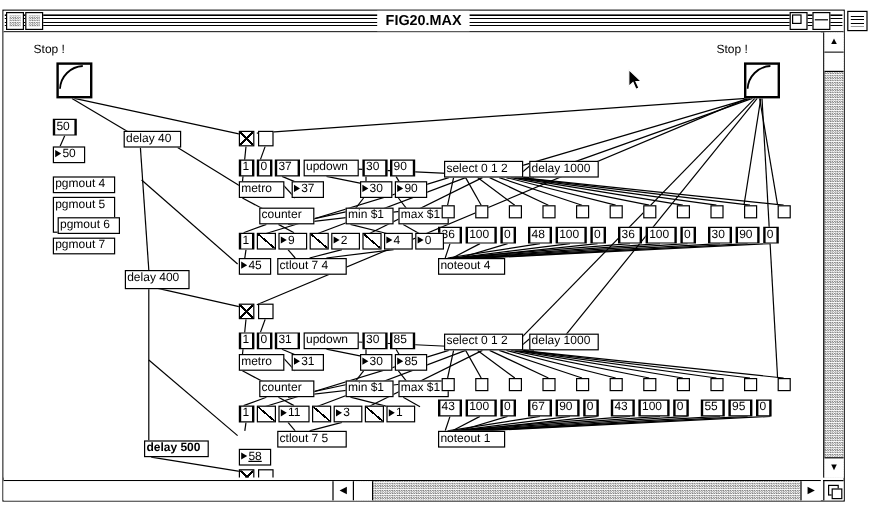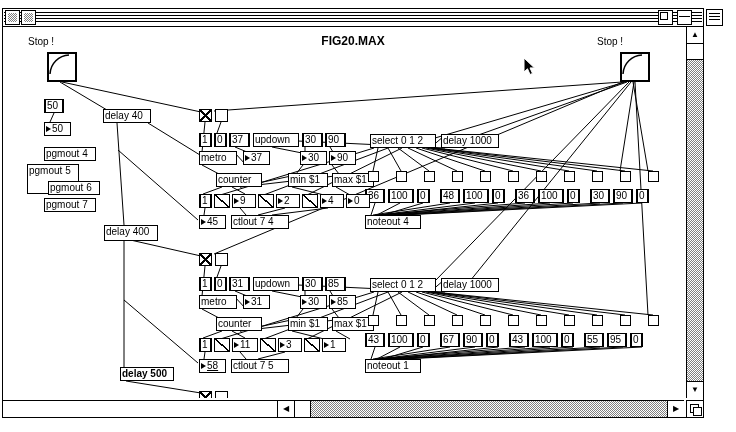--- a/index.html
+++ b/index.html
@@ -15,21 +15,21 @@
   .tb-box{position:absolute;top:1px;width:13px;height:13px;background:#fff;
           border:1px solid #000;z-index:2;}
   .glyph{position:absolute;left:2px;top:2px;right:2px;bottom:2px;}
   .checker{background-color:#c0c0c0;
            background-image:conic-gradient(#808080 25%,#fff 0 50%,#808080 0 75%,#fff 0);
            background-size:2px 2px;}
   .zoomglyph{border:1px solid #000;width:6px;height:6px;left:1px;top:1px;}
   .shadeglyph{left:1px;right:1px;top:5px;height:0;border-top:1px solid #000;}
   .title-text{position:absolute;left:50%;top:0;transform:translateX(-50%);
               background:#fff;padding:0 7px;font:bold 12px "Liberation Sans",sans-serif;
-              line-height:17px;z-index:3;white-space:nowrap;margin-top:24px;}
+              line-height:17px;z-index:3;white-space:nowrap;}
   
   .canvas{position:absolute;left:0;top:18px;width:681px;height:371px;background:#fff;
           overflow:hidden;}
   svg.cords{position:absolute;left:-3px;top:-27px;pointer-events:none;z-index:1;}
   
   .pbox{position:absolute;box-sizing:border-box;background:#fff;border:1px solid #000;
         font-size:10px;line-height:11px;padding:0 1px;white-space:nowrap;overflow:hidden;
         color:#000;z-index:2;}
   .pbox.message{border-left-width:2px;border-right-width:2px;}
   .pbox .tri{display:inline-block;width:0;height:0;border-top:3px solid transparent;
@@ -205,21 +205,21 @@
           <line x1="525" y1="347" x2="375" y2="359" stroke="#000" stroke-width="1"></line>
           <line x1="550" y1="347" x2="381" y2="359" stroke="#000" stroke-width="1"></line>
           <line x1="573" y1="347" x2="387" y2="359" stroke="#000" stroke-width="1"></line>
           <line x1="600" y1="347" x2="391" y2="359" stroke="#000" stroke-width="1"></line>
           <line x1="623" y1="347" x2="397" y2="359" stroke="#000" stroke-width="1"></line>
           <line x1="642" y1="347" x2="403" y2="359" stroke="#000" stroke-width="1"></line>
         </svg>
         <div class="pbox message" style="left: 41px; top: 72px; width: 20px; height: 14px;">50</div>
         <div class="pbox number" style="left: 41px; top: 95px; width: 27px; height: 14px;"><span class="tri"></span>50</div>
         <div class="pbox object" style="left: 41px; top: 120px; width: 52px; height: 14px;">pgmout 4</div>
-        <div class="pbox object" style="left: 24px; top: 137px; width: 52px; height: 30px;">pgmout 5</div>
+        <div class="pbox object" style="left: 41px; top: 137px; width: 52px; height: 30px;">pgmout 5</div>
         <div class="pbox object" style="left: 45px; top: 154px; width: 52px; height: 14px;">pgmout 6</div>
         <div class="pbox object" style="left: 41px; top: 171px; width: 52px; height: 14px;">pgmout 7</div>
         <div class="pbox object" style="left: 100px; top: 82px; width: 48px; height: 14px;">delay 40</div>
         <div class="pbox object" style="left: 101px; top: 198px; width: 54px; height: 16px;">delay 400</div>
         <div class="pbox object" style="left: 117px; top: 340px; width: 54px; height: 14px; font-weight: bold;">delay 500</div>
         <div class="pbox toggle" style="left: 196px; top: 82px; width: 13px; height: 13px;"></div>
         <div class="pbox empty" style="left: 212px; top: 82px; width: 13px; height: 13px;"></div>
         <div class="pbox message" style="left: 196px; top: 106px; width: 13px; height: 14px;">1</div>
         <div class="pbox message" style="left: 211px; top: 106px; width: 13px; height: 14px;">0</div>
         <div class="pbox message" style="left: 226px; top: 106px; width: 21px; height: 14px;">37</div>
@@ -309,21 +309,21 @@
         <div class="pbox message" style="left: 581px; top: 306px; width: 20px; height: 14px;">55</div>
         <div class="pbox message" style="left: 604px; top: 306px; width: 20px; height: 14px;">95</div>
         <div class="pbox message" style="left: 627px; top: 306px; width: 13px; height: 14px;">0</div>
         <div class="pbox message" style="left: 196px; top: 311px; width: 13px; height: 14px;">1</div>
         <div class="pbox slash" style="left: 211px; top: 311px; width: 16px; height: 14px;"></div>
         <div class="pbox number" style="left: 229px; top: 311px; width: 26px; height: 14px;"><span class="tri"></span>11</div>
         <div class="pbox slash" style="left: 257px; top: 311px; width: 16px; height: 14px;"></div>
         <div class="pbox number" style="left: 275px; top: 311px; width: 24px; height: 14px;"><span class="tri"></span>3</div>
         <div class="pbox slash" style="left: 301px; top: 311px; width: 16px; height: 14px;"></div>
         <div class="pbox number" style="left: 319px; top: 311px; width: 24px; height: 14px;"><span class="tri"></span>1</div>
-        <div class="pbox number" style="left: 196px; top: 332px; width: 27px; height: 14px; text-decoration: underline;"><span class="tri"></span>58</div>
+        <div class="pbox number" style="left: 196px; top: 347px; width: 27px; height: 14px; text-decoration: underline;"><span class="tri"></span>58</div>
         <div class="pbox object" style="left: 228px; top: 332px; width: 58px; height: 14px;">ctlout 7 5</div>
         <div class="pbox object" style="left: 362px; top: 332px; width: 56px; height: 14px;">noteout 1</div>
         <div class="pbox toggle" style="left: 196px; top: 364px; width: 13px; height: 13px;"></div>
         <div class="pbox empty" style="left: 212px; top: 364px; width: 13px; height: 13px;"></div>
         <div class="free-label" style="left: 25px; top: 9px;">Stop !</div>
         <div class="free-label" style="left: 594px; top: 9px;">Stop !</div>
         <div class="bang-btn" style="left: 44px; top: 25px; width: 30px; height: 30px;"><svg width="26" height="26">
             <path d="M1 20 A 20 20 0 0 1 20 1" fill="none" stroke="#000" stroke-width="1.5"></path>
           </svg></div>
         <div class="bang-btn" style="left: 617px; top: 25px; width: 30px; height: 30px;"><svg width="26" height="26">

